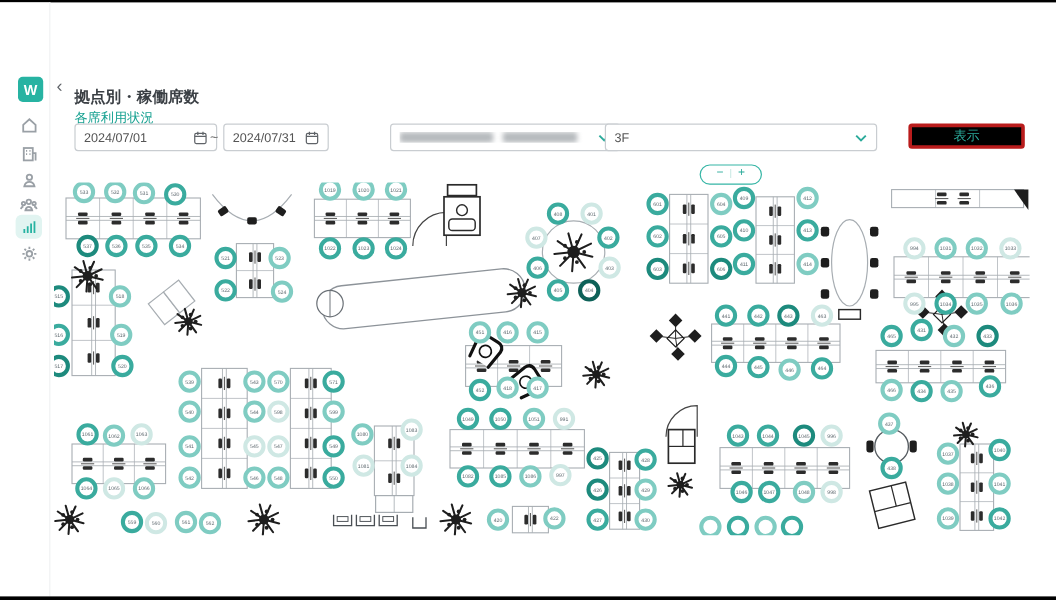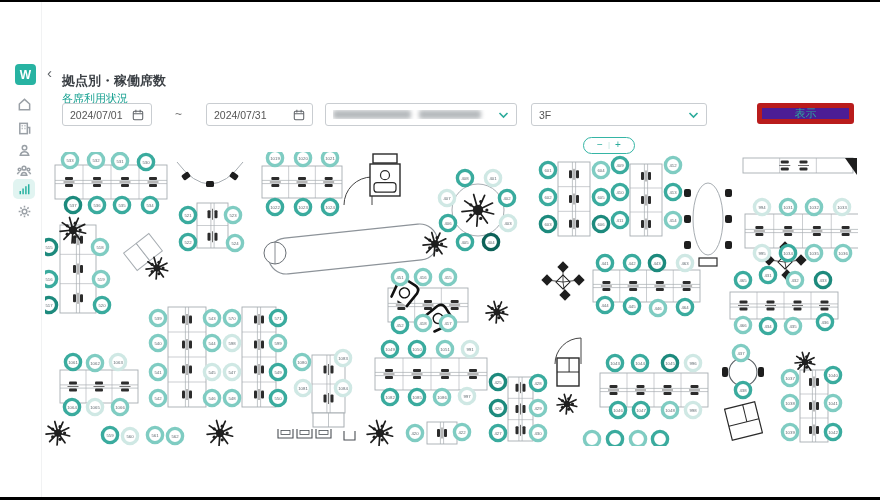--- a/index.html
+++ b/index.html
@@ -26,22 +26,22 @@
   .title { position:absolute; left:62px; top:72px; font-size:13px; font-weight:bold; color:#3a3f44; }
   .section-label { position:absolute; left:62px; top:91px; font-size:11px; font-weight:normal; color:#17a191; }
 
   .inputlike { position:absolute; top:103px; height:23px; border:1px solid #c9cdd1; border-radius:3px;
                background:#fff; display:flex; align-items:center; padding:0 7px; font-size:10.5px; color:#555; }
   .inputlike .grow { flex:1; }
   .cal-ico svg, .chev svg { display:block; }
   .tilde { position:absolute; left:175px; top:107px; font-size:12px; color:#777; }
   .blurwrap { display:flex; gap:8px; align-items:center; flex:1; overflow:hidden; }
   .blur-pill { height:9px; border-radius:2px; background:#b6babd; filter:blur(2px); }
-  .btn-show { position:absolute; left:757px; top:103px; width:97px; height:21px; border:5px solid #b91c1c;
-              border-radius:3px; background:#4c1d95; color:#2bab9b; font-size:11px;
+  .btn-show { position:absolute; left:757px; top:103px; width:97px; height:21px; border:3px solid #b91c1c;
+              border-radius:3px; background:#000000; color:#2bab9b; font-size:11px;
               display:flex; align-items:center; justify-content:center; cursor:pointer; }
 
   
   .legend-row { position:absolute; left:579px; top:136px; height:18px; display:flex; align-items:center; }
   .lg-item { display:flex; align-items:center; margin-right:9px; }
   .lg-dot { width:7px; height:7px; border-radius:50%; margin-right:3px; }
   .lg-label { font-size:8.5px; color:#8a8f94; }
   .zoom-pill { margin-left:4px; width:52px; height:17px; border:1.5px solid #35b5a5; border-radius:9px;
                display:flex; align-items:center; justify-content:center; gap:5px;
                font-size:10px; color:#2bab9b; background:#fff; }
@@ -95,52 +95,52 @@
           <circle cx="8" cy="8" r="2.5"></circle>
           <path d="M8 1.8v2M8 12.2v2M1.8 8h2M12.2 8h2M3.6 3.6l1.4 1.4M11 11l1.4 1.4M12.4 3.6 11 5M5 11l-1.4 1.4"></path>
         </svg>
     </div>
   </div>
 
   <span class="back">‹</span>
   <div class="title">拠点別・稼働席数</div>
   <div class="section-label">各席利用状況</div>
 
-  <div class="inputlike" style="left:62px;width:90px">
+  <div class="inputlike" style="left:62px;width:119px">
     <span class="grow">2024/07/01</span>
     <span class="cal-ico">
       <svg width="12" height="12" viewBox="0 0 14 14" fill="none" stroke="#5f6368" stroke-width="1.2">
           <rect x="1.5" y="2.5" width="11" height="10" rx="1.5"></rect>
           <path d="M1.5 5.5h11M4.5 1v3M9.5 1v3"></path>
         </svg>
     </span>
   </div>
   <span class="tilde">~</span>
-  <div class="inputlike" style="left:206px;width:107px">
+  <div class="inputlike" style="left:186px;width:88px">
     <span class="grow">2024/07/31</span>
     <span class="cal-ico">
       <svg width="12" height="12" viewBox="0 0 14 14" fill="none" stroke="#5f6368" stroke-width="1.2">
           <rect x="1.5" y="2.5" width="11" height="10" rx="1.5"></rect>
           <path d="M1.5 5.5h11M4.5 1v3M9.5 1v3"></path>
         </svg>
     </span>
   </div>
 
   <div class="inputlike" style="left:325px;width:192px">
     <span class="blurwrap">
       <span class="blur-pill" style="width:78px"></span>
       <span class="blur-pill" style="width:62px"></span>
     </span>
     <span class="chev">
       <svg width="11" height="8" viewBox="0 0 11 8" fill="none" stroke="#2bab9b" stroke-width="1.6">
           <path d="M1.5 2 5.5 6l4-4"></path>
         </svg>
     </span>
   </div>
-  <div class="inputlike" style="left:531px;width:176px">
+  <div class="inputlike" style="left:504px;width:227px">
     <span class="grow">3F</span>
     <span class="chev">
       <svg width="11" height="8" viewBox="0 0 11 8" fill="none" stroke="#2bab9b" stroke-width="1.6">
           <path d="M1.5 2 5.5 6l4-4"></path>
         </svg>
     </span>
   </div>
   <div class="btn-show">表示</div>
 
   <div class="legend-row">

